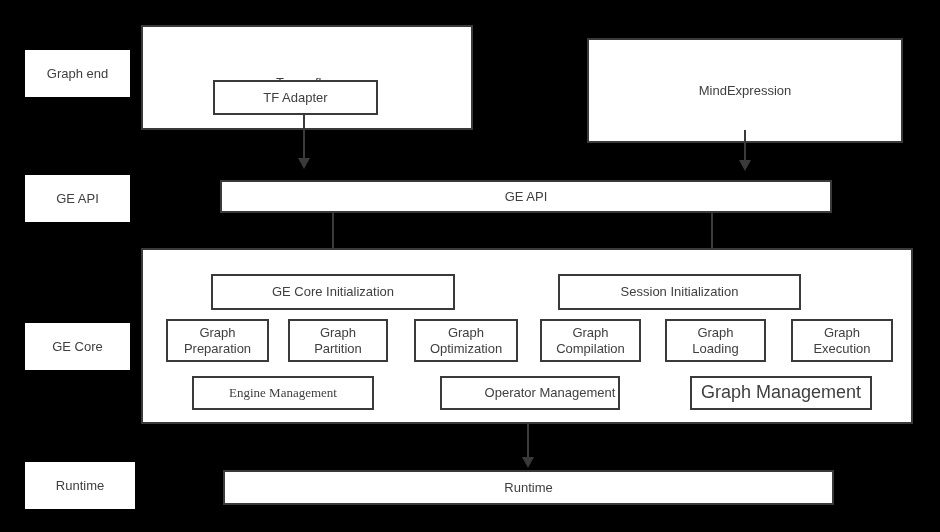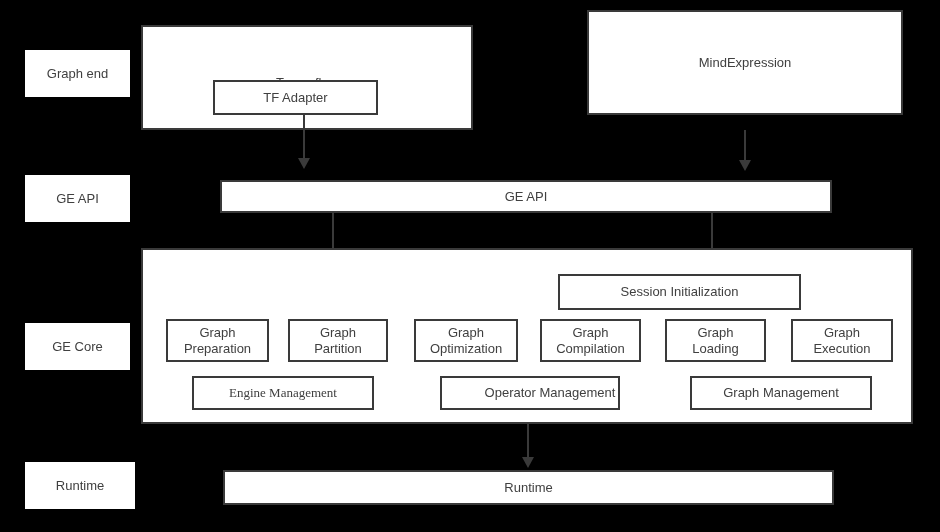--- a/index.html
+++ b/index.html
@@ -70,38 +70,39 @@
 
   <div class="box label-box" style="left:25px; top:323px; width:105px; height:47px;">GE Core</div>
 
   <div class="box label-box" style="left:25px; top:462px; width:110px; height:47px;">Runtime</div>
 
   <div class="box bordered group-box" style="left:141px; top:25px; width:332px; height:105px;">
     <div class="group-title" style="top:48px;">Tensorflow</div>
   </div>
   <div class="box bordered" style="left:213px; top:80px; width:165px; height:35px; font-size:13px;">TF Adapter</div>
 
-  <div class="box bordered" style="left:587px; top:10px; width:316px; height:105px; font-size:13px;">MindExpression</div>
+  <div class="box bordered" style="left:587px; top:38px; width:316px; height:105px; font-size:13px;">MindExpression</div>
 
   <div class="conn" style="left:303px; top:115px; width:2px; height:45px;"></div>
   <div class="arrow-head" style="left:298px; top:158px;"></div>
 
   <div class="conn" style="left:744px; top:130px; width:2px; height:32px;"></div>
   <div class="arrow-head" style="left:739px; top:160px;"></div>
 
   <div class="box bordered" style="left:220px; top:180px; width:612px; height:33px; font-size:13px;">GE API</div>
 
   <div class="conn" style="left:332px; top:213px; width:2px; height:49px;"></div>
   <div class="arrow-head" style="left:327px; top:260px;"></div>
 
   <div class="conn" style="left:711px; top:213px; width:2px; height:49px;"></div>
   <div class="arrow-head" style="left:706px; top:260px;"></div>
 
   <div class="box bordered" style="left:141px; top:248px; width:772px; height:176px;"></div>
 
+  <div class="box bordered" style="left:211px; top:274px; width:244px; height:36px; font-size:13px;">GE Core Initialization</div>
 
   <div class="box bordered" style="left:558px; top:274px; width:243px; height:36px; font-size:13px;">Session Initialization</div>
 
   <div class="box bordered" style="left:166px; top:319px; width:103px; height:43px; font-size:13px;">Graph
 Preparation</div>
 
   <div class="box bordered" style="left:288px; top:319px; width:100px; height:43px; font-size:13px;">Graph
 Partition</div>
 
   <div class="box bordered" style="left:414px; top:319px; width:104px; height:43px; font-size:13px;">Graph
@@ -113,20 +114,20 @@
   <div class="box bordered" style="left:665px; top:319px; width:101px; height:43px; font-size:13px;">Graph
 Loading</div>
 
   <div class="box bordered" style="left:791px; top:319px; width:102px; height:43px; font-size:13px;">Graph
 Execution</div>
 
   <div class="box bordered" style="left:192px; top:376px; width:182px; height:34px; font-size:13px;font-family:Liberation Serif, serif;">Engine Management</div>
 
   <div class="box bordered" style="left:440px; top:376px; width:180px; height:34px; font-size:13px;padding-left:40px;">Operator Management</div>
 
-  <div class="box bordered" style="left:690px; top:376px; width:182px; height:34px; font-size:13px;">Graph Management</div>
+  <div class="box bordered" style="left:690px; top:376px; width:182px; height:34px; font-size:18px;">Graph Management</div>
 
   <div class="conn" style="left:527px; top:424px; width:2px; height:36px;"></div>
   <div class="arrow-head" style="left:522px; top:457px;"></div>
 
   <div class="box bordered" style="left:223px; top:470px; width:611px; height:35px; font-size:13px;">Runtime</div>
 
 </div>
 
 </body></html>

